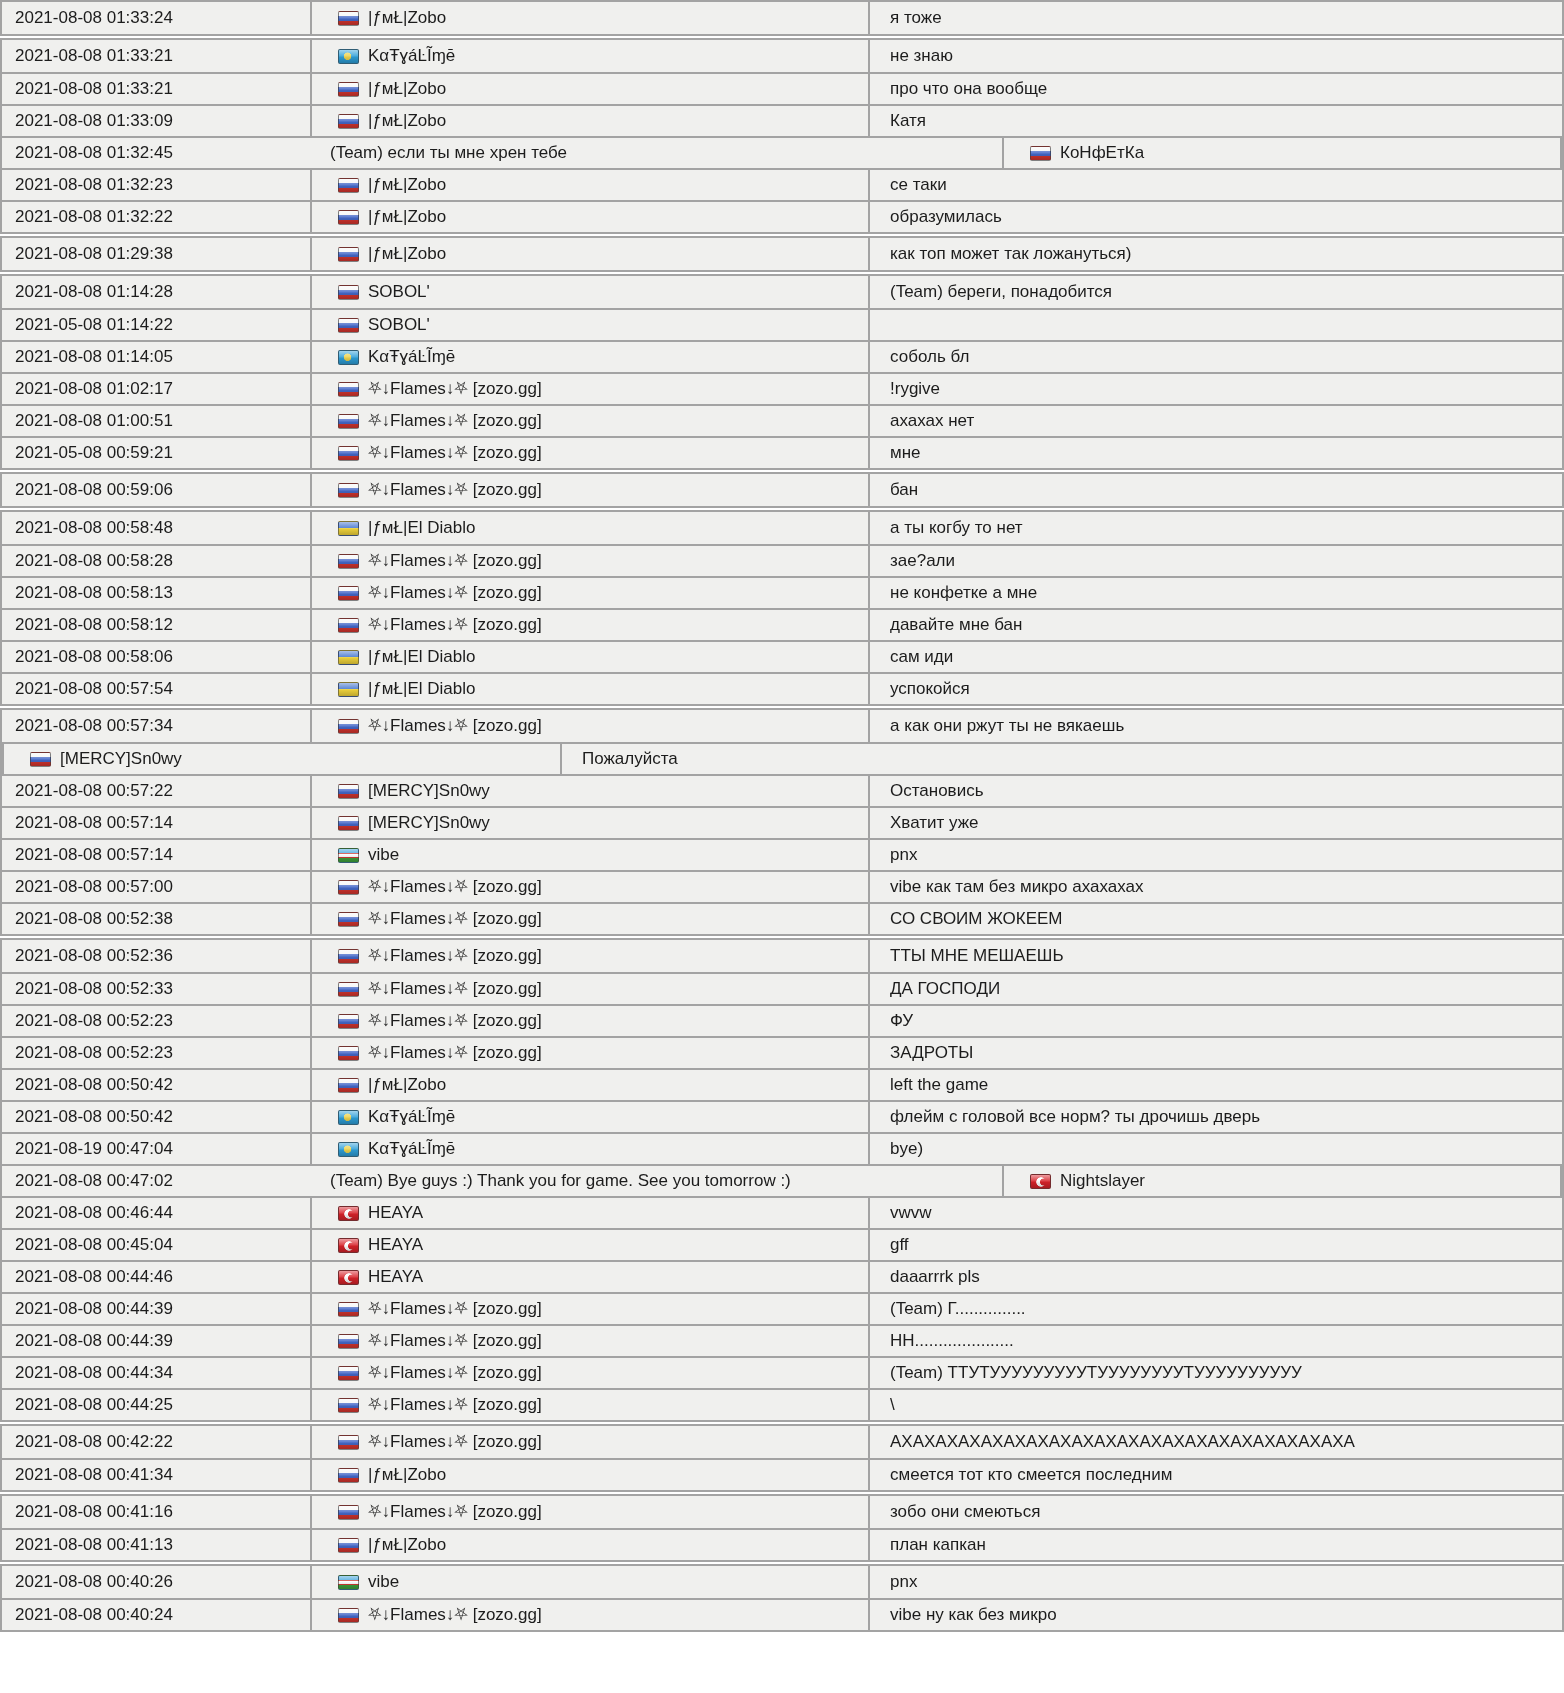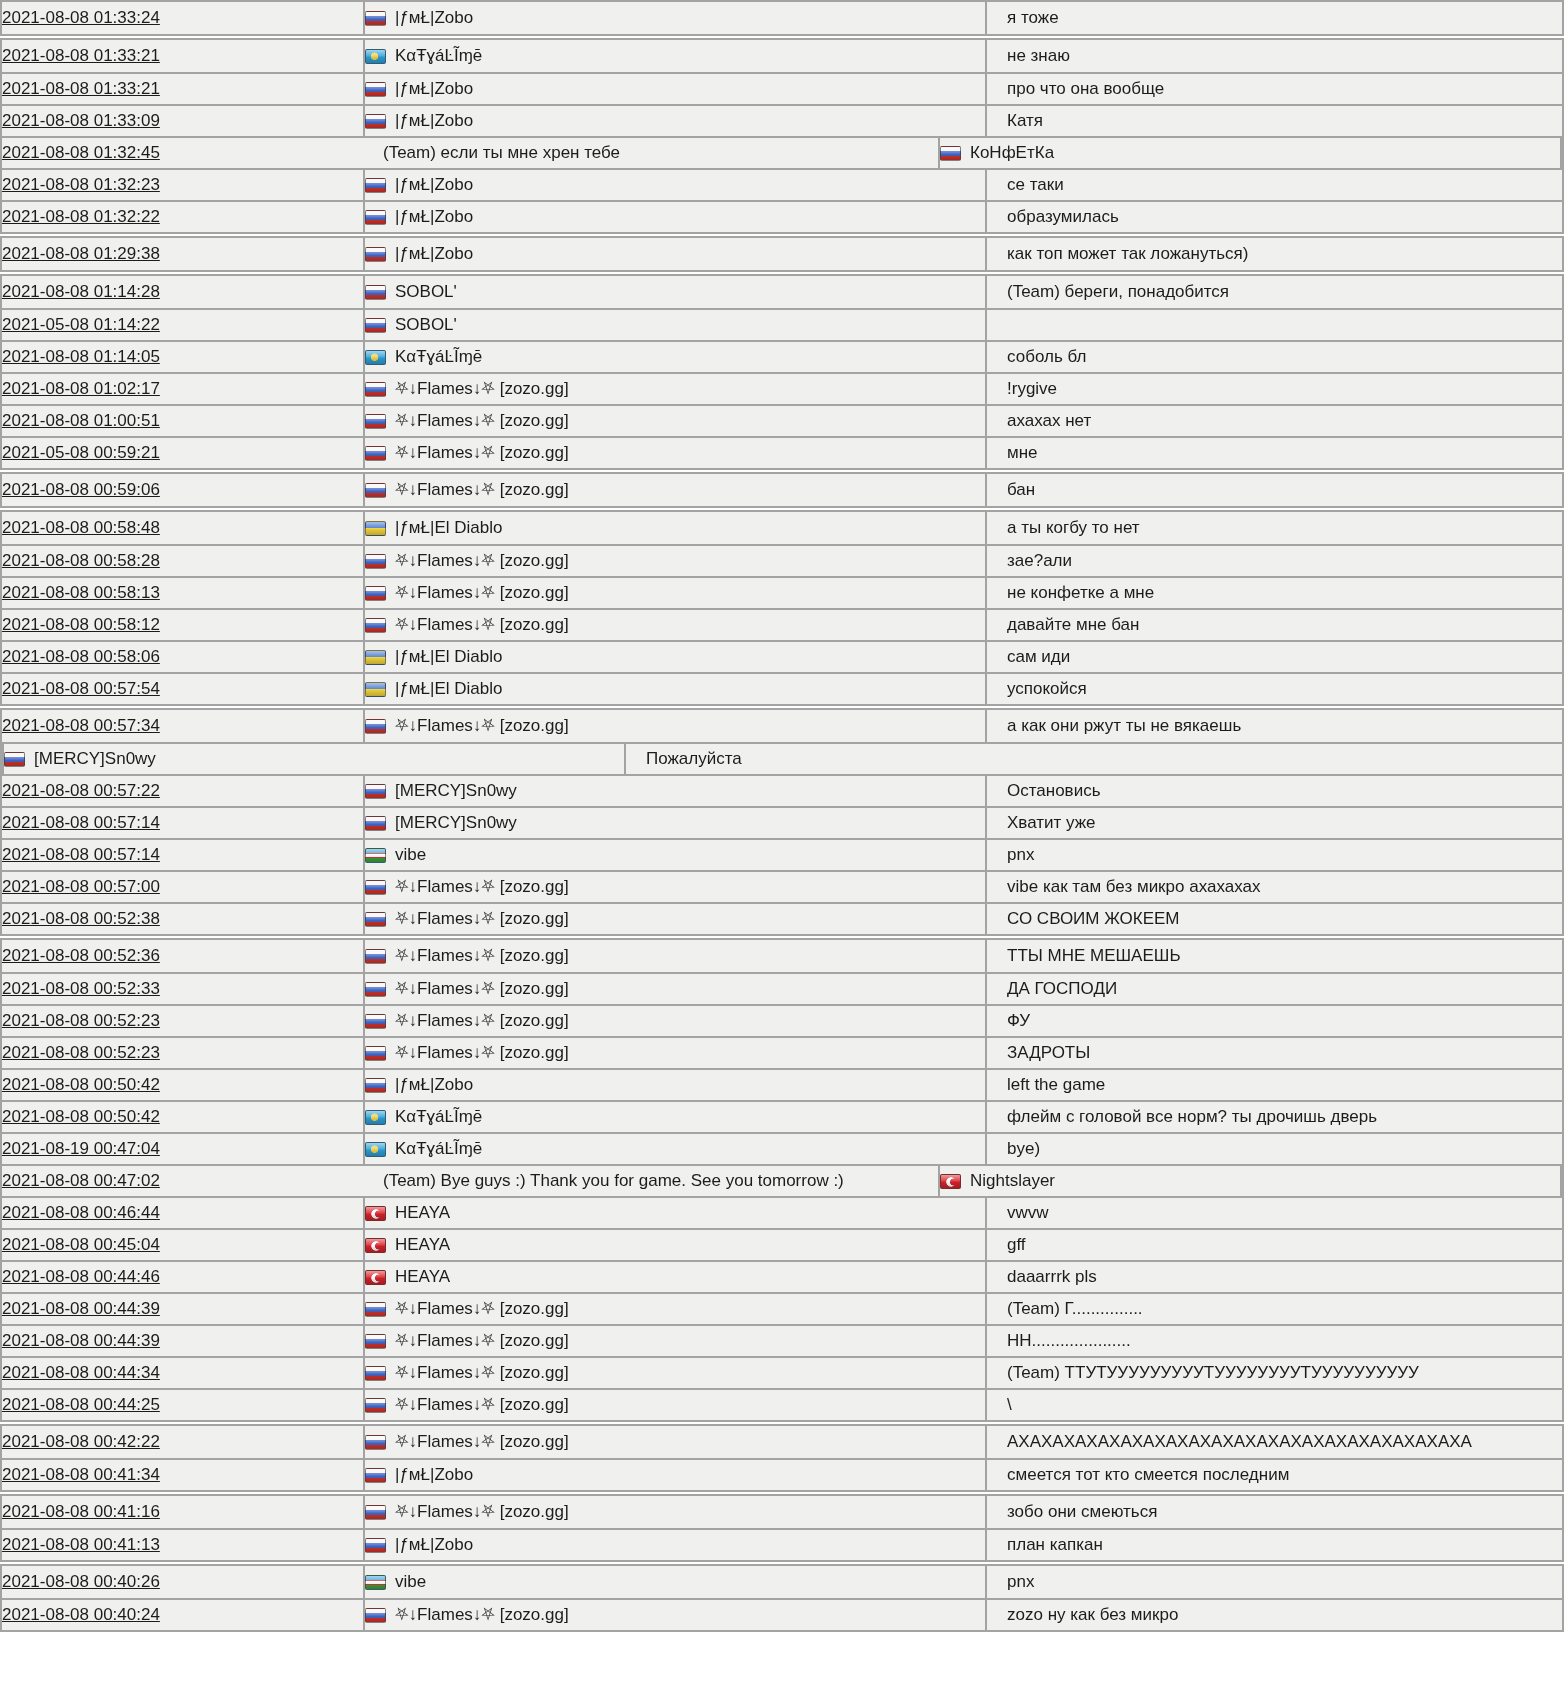--- a/index.html
+++ b/index.html
@@ -27,28 +27,27 @@
   .row + .row { border-top: 2px solid #a3a3a3; }
 
   .cell {
     display: flex;
     align-items: center;
     font-size: 17px;
     white-space: nowrap;
     overflow: hidden;
   }
   .cell.ts {
-    width: 361px;
-    padding-left: 0;
+    width: 308px;
+    padding-left: 13px;
     flex-shrink: 0;
-    text-decoration: underline;
   }
   .cell.player {
-    width: 624px;
-    padding-left: 0;
+    width: 560px;
+    padding-left: 26px;
     flex-shrink: 0;
     border-left: 2px solid #a3a3a3;
     border-right: 2px solid #a3a3a3;
   }
   .cell.msg {
     flex: 1;
     padding-left: 20px;
   }
 
   
@@ -488,16 +487,16 @@
       <span class="pname">vibe</span>
     </div>
     <div class="cell msg">pnx</div>
   </div>
       <div class="row">
     <div class="cell ts">2021-08-08 00:40:24</div>
     <div class="cell player">
       <span class="flag flag-ru"></span>
       <span class="pname">⛧↓Flames↓⛧ [zozo.gg]</span>
     </div>
-    <div class="cell msg">zozo ну как без микро</div>
+    <div class="cell msg">vibe ну как без микро</div>
   </div>
     </div>
   </div>
 
 </body></html>

